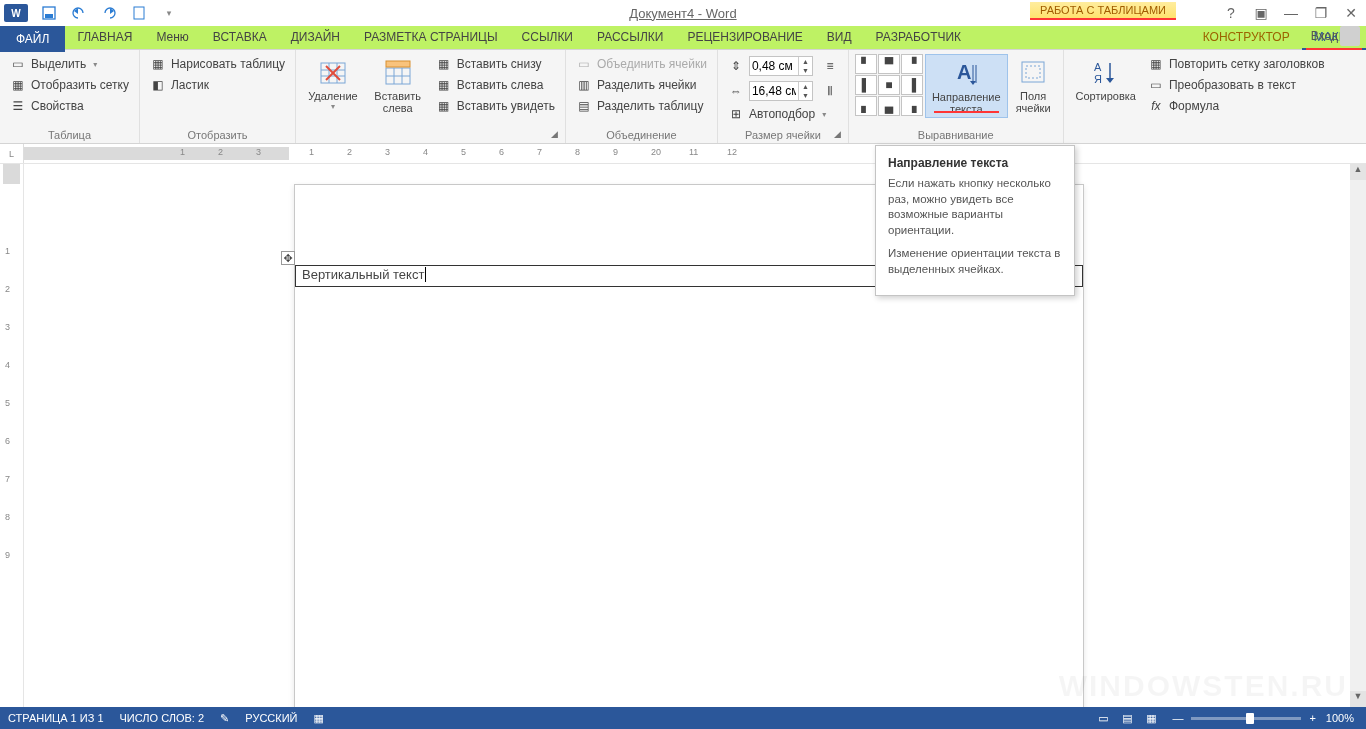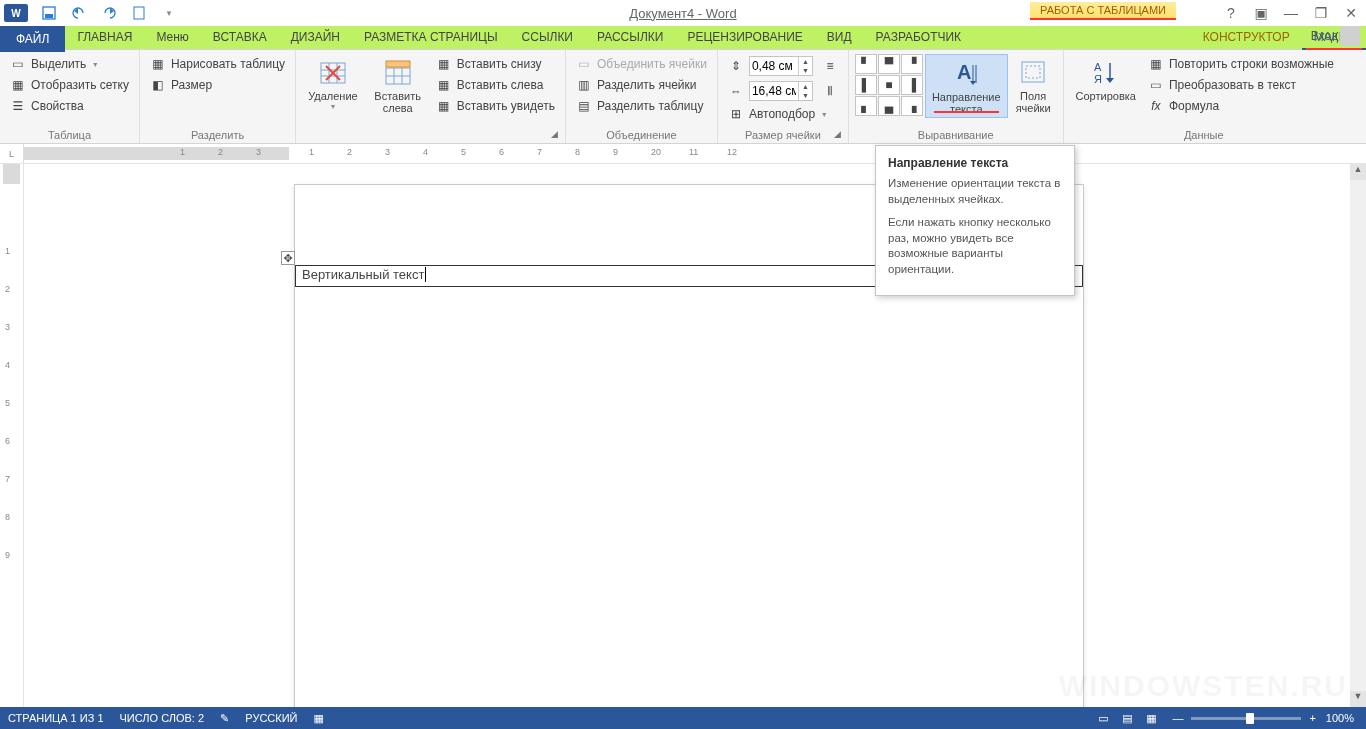--- a/index.html
+++ b/index.html
@@ -175,25 +175,25 @@
 
   <div class="group">
     <div class="group-body">
       <div class="cmd-stack">
         <div class="cmd">
             <span class="ico-s">▦</span>
             <span>Нарисовать таблицу</span>
           </div>
         <div class="cmd">
             <span class="ico-s">◧</span>
-            <span>Размер</span>
-          </div>
-      </div>
-    </div>
-    <div class="group-label">Разделить</div>
+            <span>Ластик</span>
+          </div>
+      </div>
+    </div>
+    <div class="group-label">Отобразить</div>
   </div>
 
   <div class="group">
     <div class="group-body">
       <div class="big-btn">
         <div class="ico">
             <svg width="30" height="28">
               <rect x="3" y="5" width="24" height="20" fill="none" stroke="#7aa6d6"></rect>
               <line x1="3" y1="12" x2="27" y2="12" stroke="#7aa6d6"></line>
               <line x1="3" y1="18" x2="27" y2="18" stroke="#7aa6d6"></line>
@@ -340,35 +340,34 @@
               <text x="2" y="25" font-size="11" fill="#2b579a">Я</text>
               <line x1="18" y1="5" x2="18" y2="22" stroke="#2b579a" stroke-width="1.5"></line>
               <polygon points="18,25 14,20 22,20" fill="#2b579a"></polygon>
             </svg>
           </div>
         <span class="lbl">Сортировка</span>
       </div>
       <div class="cmd-stack">
         <div class="cmd">
             <span class="ico-s">▦</span>
-            <span>Повторить строки возможные</span>
+            <span>Повторить сетку заголовков</span>
           </div>
         <div class="cmd">
             <span class="ico-s">▭</span>
             <span>Преобразовать в текст</span>
           </div>
         <div class="cmd">
             <span class="ico-s">
               <i>fx</i>
             </span>
             <span>Формула</span>
           </div>
       </div>
     </div>
-    <div class="group-label">Данные</div>
   </div>
 </div>
 
 <div class="ruler-row">
   <div class="ruler-corner">L</div>
   <div class="ruler-h" id="rulerH">
       <div class="darkzone" style="left: 0px; width: 265px;"></div>
       <div class="tick" style="left: 232px;">3</div>
       <div class="tick" style="left: 194px;">2</div>
       <div class="tick" style="left: 156px;">1</div>
@@ -405,22 +404,22 @@
       <div class="table-move">✥</div>
       <div class="tbl">
         <div class="cell"><span>Вертикальный текст</span><span style="border-right:1px solid #000;margin-left:1px"></span></div>
       </div>
     </div>
   </div>
 </div>
 
 <div class="tooltip">
   <div class="tt-title">Направление текста</div>
+  <p>Если нажать кнопку несколько раз, можно увидеть все возможные варианты ориентации.</p>
   <p>Изменение ориентации текста в выделенных ячейках.</p>
-  <p>Если нажать кнопку несколько раз, можно увидеть все возможные варианты ориентации.</p>
 </div>
 
 <div class="scrollbar-v">
   <div class="arrow">▲</div>
   <div class="arrow bot">▼</div>
 </div>
 
 <div class="statusbar">
   <div class="sitem">СТРАНИЦА 1 ИЗ 1</div>
   <div class="sitem">ЧИСЛО СЛОВ: 2</div>

